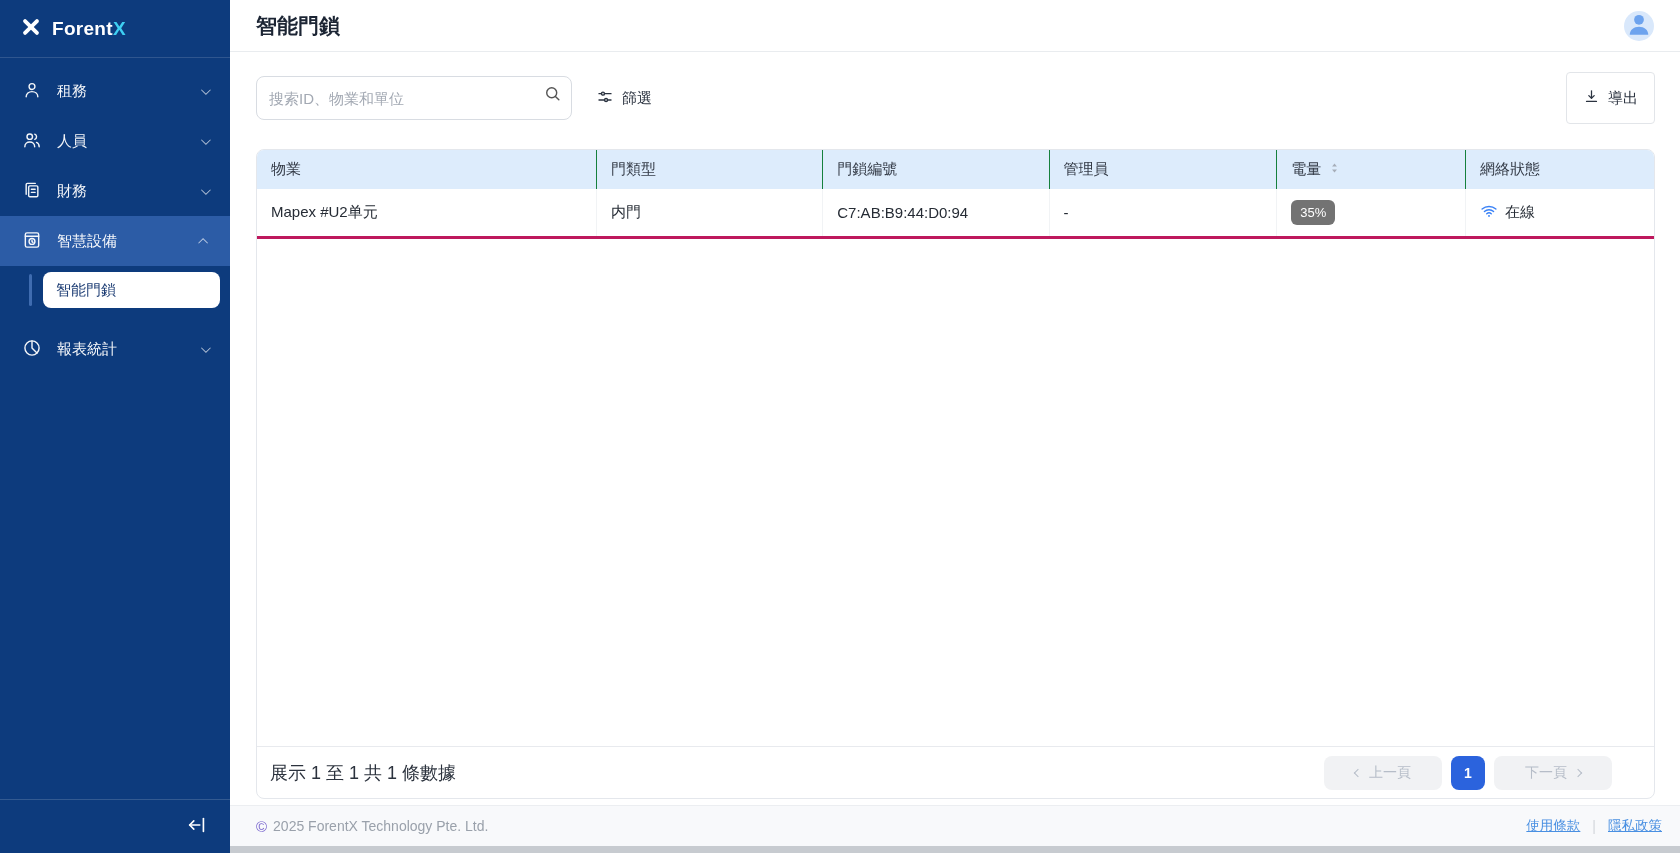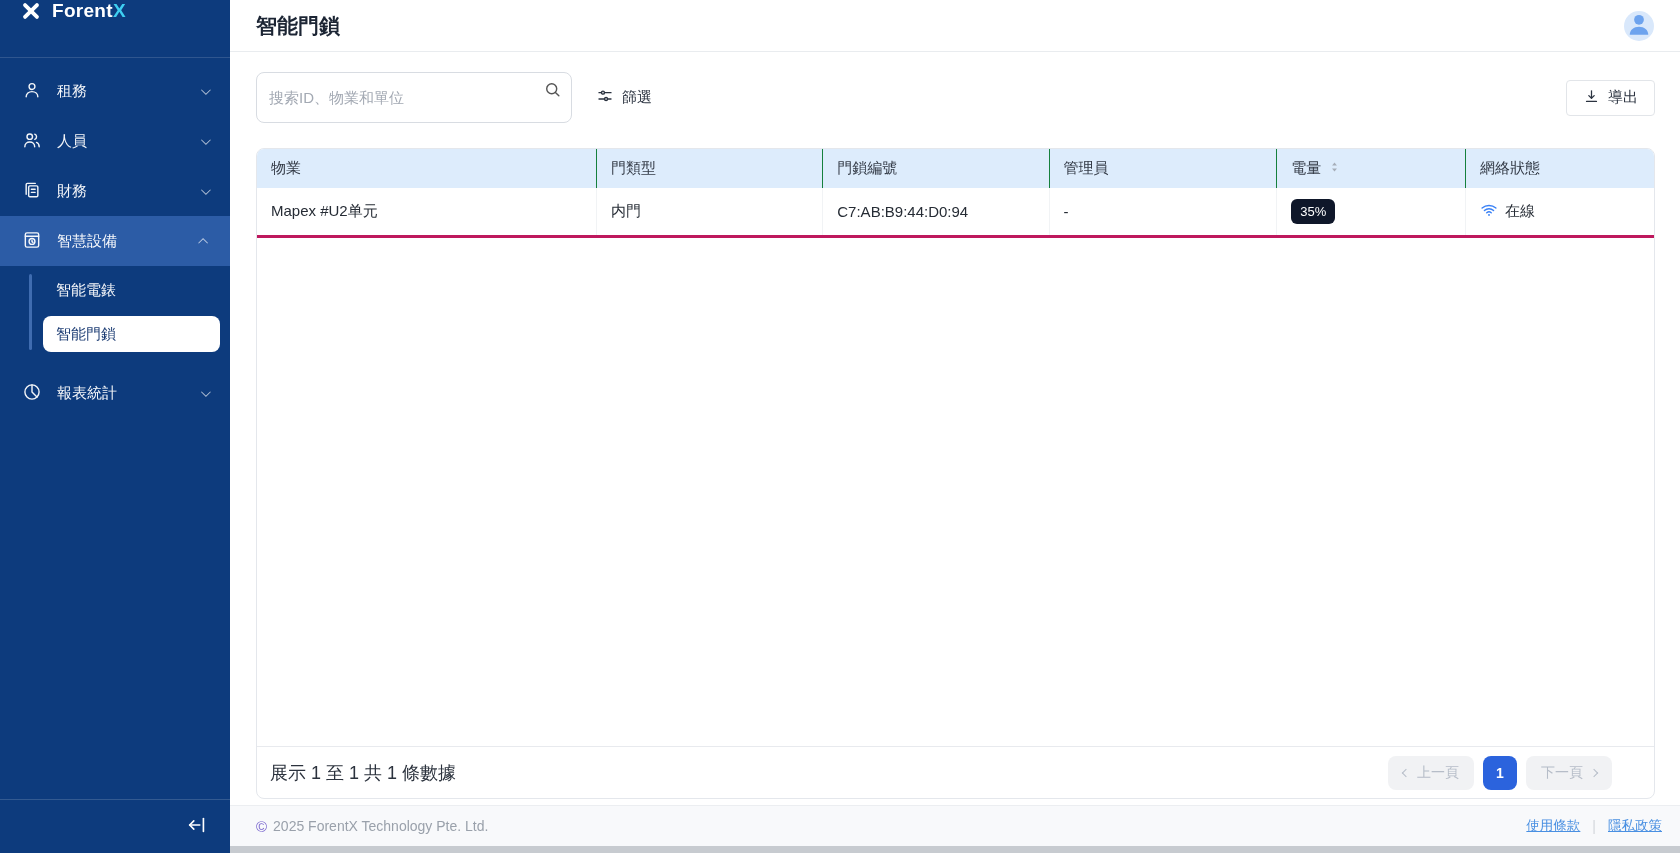--- a/index.html
+++ b/index.html
@@ -1,21 +1,21 @@
 <!DOCTYPE html>
 <html><head>
 <meta charset="utf-8">
 <style>
   * { margin:0; padding:0; box-sizing:border-box; }
   html,body { width:1680px; height:853px; overflow:hidden; font-family:"Liberation Sans", sans-serif; background:#fff; }
   .app { display:flex; width:1680px; height:853px; }
 
   
   .sidebar { width:230px; flex-shrink:0; background:#0d3b7d; color:#fff; display:flex; flex-direction:column; }
-  .logo-row { height:58px; display:flex; gap:10px; padding-left:20px; border-bottom:1px solid rgba(255,255,255,.14); flex-shrink:0; }
+  .logo-row { height:58px; display:flex; align-items:center; gap:10px; padding-left:20px; border-bottom:1px solid rgba(255,255,255,.14); flex-shrink:0; }
   .logo-text { font-size:19px; font-weight:700; letter-spacing:.3px; }
   .logo-accent { color:#3ecff2; }
   nav { padding-top:8px; }
   .nav-item { height:50px; display:flex; align-items:center; gap:15px; padding:0 22px; font-size:15px; cursor:pointer; color:rgba(255,255,255,.96); }
   .nav-item svg { flex-shrink:0; opacity:.95; }
   .nav-item.active { background:#2c5ca6;justify-content:center; }
   .chev { margin-left:auto; width:7px; height:7px; border:solid rgba(255,255,255,.65); border-width:0 1.6px 1.6px 0; display:inline-block; }
   .chev.down { transform:rotate(45deg) translateY(-2px); }
   .chev.up { transform:rotate(-135deg) translateY(-2px); }
   .submenu { position:relative; padding:2px 0 12px; }
@@ -26,45 +26,45 @@
   .collapse-btn { background:none; border:none; color:#fff; cursor:pointer; display:flex; align-items:center; }
 
   
   .main { flex:1; display:flex; flex-direction:column; min-width:0; }
   .topbar { height:52px; flex-shrink:0; background:#fff; border-bottom:1px solid #e9ecef; display:flex; align-items:center; justify-content:space-between; padding:0 26px; }
   .page-title { font-size:21px; font-weight:700; color:#1c2534; }
   .avatar { width:30px; height:30px; border-radius:50%; background:#d9e8fb; display:flex; align-items:center; justify-content:center; cursor:pointer; }
 
   .content { flex:1; min-height:0; display:flex; flex-direction:column; padding:20px 25px 6px 26px; background:#fff; }
   .toolbar { display:flex; align-items:center; margin-bottom:25px; flex-shrink:0; }
-  .search-wrap { position:relative; width:316px; height:51px; margin-right:24px; }
+  .search-wrap { position:relative; width:316px; height:44px; margin-right:24px; }
   .search-wrap input { width:100%; height:100%; border:1px solid #d8dce2; border-radius:8px; padding:0 36px 0 12px; font-size:15px; color:#333; font-family:"Liberation Sans", sans-serif; outline:none; }
   .search-wrap input::placeholder { color:#a3a9b3; }
   .search-icon { position:absolute; right:10px; top:8px; color:#555; }
   .filter-btn { display:flex; align-items:center; gap:8px; background:none; border:none; font-size:15px; color:#2b3340; cursor:pointer; font-family:inherit; }
   .toolbar-spacer { flex:1; }
-  .export-btn { display:flex; align-items:center; gap:8px; height:36px; padding:0 16px; background:#fff; border:1px solid #e2e5e9; border-radius:4px; font-size:15px; color:#2b3340; cursor:pointer; font-family:inherit; }
+  .export-btn { display:flex; align-items:center; gap:8px; height:52px; padding:0 16px; background:#fff; border:1px solid #e2e5e9; border-radius:4px; font-size:15px; color:#2b3340; cursor:pointer; font-family:inherit; }
 
   .card { flex:1; min-height:0; border:1px solid #e4e7ec; border-radius:8px; background:#fff; display:flex; flex-direction:column; overflow:hidden; }
   table { width:100%; border-collapse:collapse; table-layout:fixed; }
   thead th { background:#ddecfc; font-size:15px; font-weight:500; color:#333a46; text-align:left; padding:10px 14px; border-right:1px solid #15803d; }
   thead th:last-child { border-right:none; }
   tbody td { font-size:15px; color:#262c35; padding:11px 14px; border-right:1px solid #f1f3f5; border-bottom:3px solid #be185d; }
   tbody td:last-child { border-right:none; }
   tbody tr { cursor:pointer; }
   .th-sort { display:inline-flex; align-items:center; gap:7px; }
   .sort-icon { cursor:pointer; }
-  .badge { display:inline-block; background:#0f172a; color:#fff; font-size:13px; padding:5px 9px; border-radius:6px; }
+  .badge { display:inline-block; background:#737373; color:#fff; font-size:13px; padding:5px 9px; border-radius:6px; }
   .net-cell { display:flex; align-items:center; gap:7px; }
   .table-spacer { flex:1; }
 
   .pagination { flex-shrink:0; border-top:1px solid #e8eaee; height:52px; display:flex; align-items:center; padding:0 42px 0 13px; }
   .pg-summary { font-size:18px; color:#2b323d; }
   .pg-controls { margin-left:auto; display:flex; align-items:center; gap:9px; }
-  .pg-btn { height:34px; padding:0 15px; background:#f1f2f4; border:none; border-radius:8px; color:#b6bdc8; font-size:14px; display:flex; align-items:center; gap:8px; cursor:pointer; font-family:inherit; }
+  .pg-btn { height:34px; padding:0 31px; background:#f1f2f4; border:none; border-radius:8px; color:#b6bdc8; font-size:14px; display:flex; align-items:center; gap:8px; cursor:pointer; font-family:inherit; }
   .pg-chev { width:6px; height:6px; border:solid currentColor; border-width:0 1.4px 1.4px 0; display:inline-block; }
   .pg-chev.left { transform:rotate(135deg); }
   .pg-chev.right { transform:rotate(-45deg); }
   .pg-current { width:34px; height:34px; background:#2b63dd; border:none; border-radius:8px; color:#fff; font-size:14px; font-weight:600; display:flex; align-items:center; justify-content:center; cursor:pointer; font-family:inherit; }
 
   .footer { flex-shrink:0; height:41px; background:#f8f9fb; border-top:1px solid #eceef1; display:flex; align-items:center; justify-content:space-between; padding:0 18px 0 26px; font-size:14px; color:#9aa1ab; }
   .footer-left { display:flex; align-items:center; gap:6px; }
   .copyright-mark { color:#7b68cf; font-size:15px; }
   .footer-links { display:flex; align-items:center; gap:12px; }
   .footer-links a { color:#4a90e2; text-decoration:underline; font-size:13.5px; cursor:pointer; }
@@ -121,23 +121,20 @@
               <path d="M4 7.5h16"></path>
               <circle cx="12" cy="13.8" r="3.5"></circle>
               <path d="M12 12.2v1.8l1.2.9"></path>
             </svg></span>
         <span>智慧設備</span>
         <span class="chev up"></span>
       </div>
 
       <div class="submenu">
         <div class="submenu-guide"></div>
-        <div class="sub-item">
-          <span>智能電錶</span>
-        </div>
         <div class="sub-item active">
           <span>智能門鎖</span>
         </div>
       </div>
 
       <div class="nav-item">
         <span><svg width="20" height="20" viewBox="0 0 24 24" fill="none" stroke="#fff" stroke-width="1.7" stroke-linecap="round" stroke-linejoin="round">
               <circle cx="12" cy="12" r="8.5"></circle>
               <path d="M12 3.5V12l6 6"></path>
             </svg></span>

